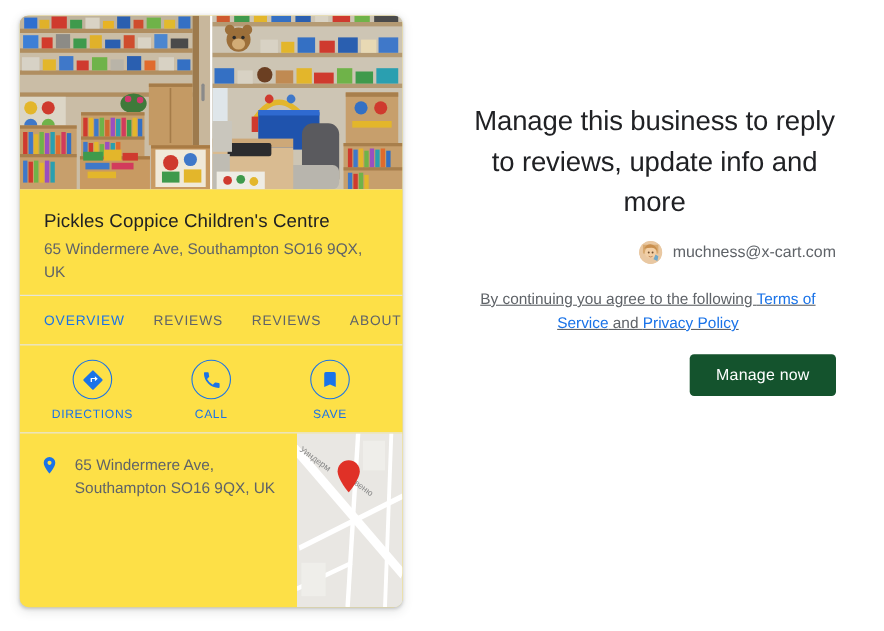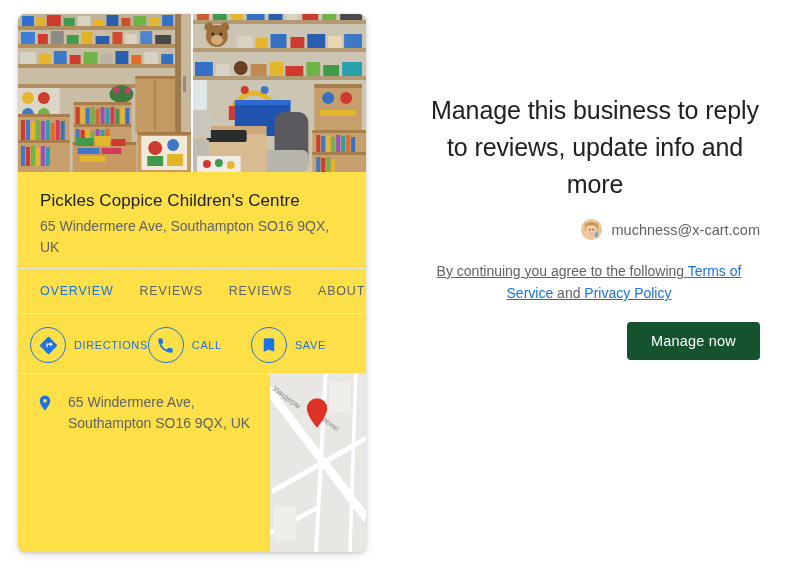--- a/index.html
+++ b/index.html
@@ -51,21 +51,21 @@
   
   .tabs { display:flex; align-items:center; padding: 0 22px; height: 44px; gap: 26px; }
   .tab {
     font-size: 12.5px; letter-spacing: .8px; color:#5f6368;
     font-weight: 500; cursor:pointer; white-space:nowrap;
   }
   .tab.active { color:#1a73e8; }
 
   
   .actions { display:flex; padding: 13px 12px 10px 12px; }
-  .action { flex:1; display:flex; flex-direction:row; align-items:center; gap:8px; cursor:pointer;}
+  .action { flex:1; display:flex; flex-direction:column; align-items:center; gap:8px; cursor:pointer;}
   .action-circle {
     width: 36px; height: 36px; border-radius: 50%;
     border: 1.4px solid #1a73e8;
     display:flex; align-items:center; justify-content:center;
   }
   .action-label { font-size: 11px; letter-spacing: .6px; color:#1a73e8; font-weight:500; }
 
   
   .addr-block { display:flex; flex: 1 1 auto; min-height: 0; }
   .addr-left { flex:1 1 auto; display:flex; gap: 14px; padding: 18px 14px 18px 18px; }

